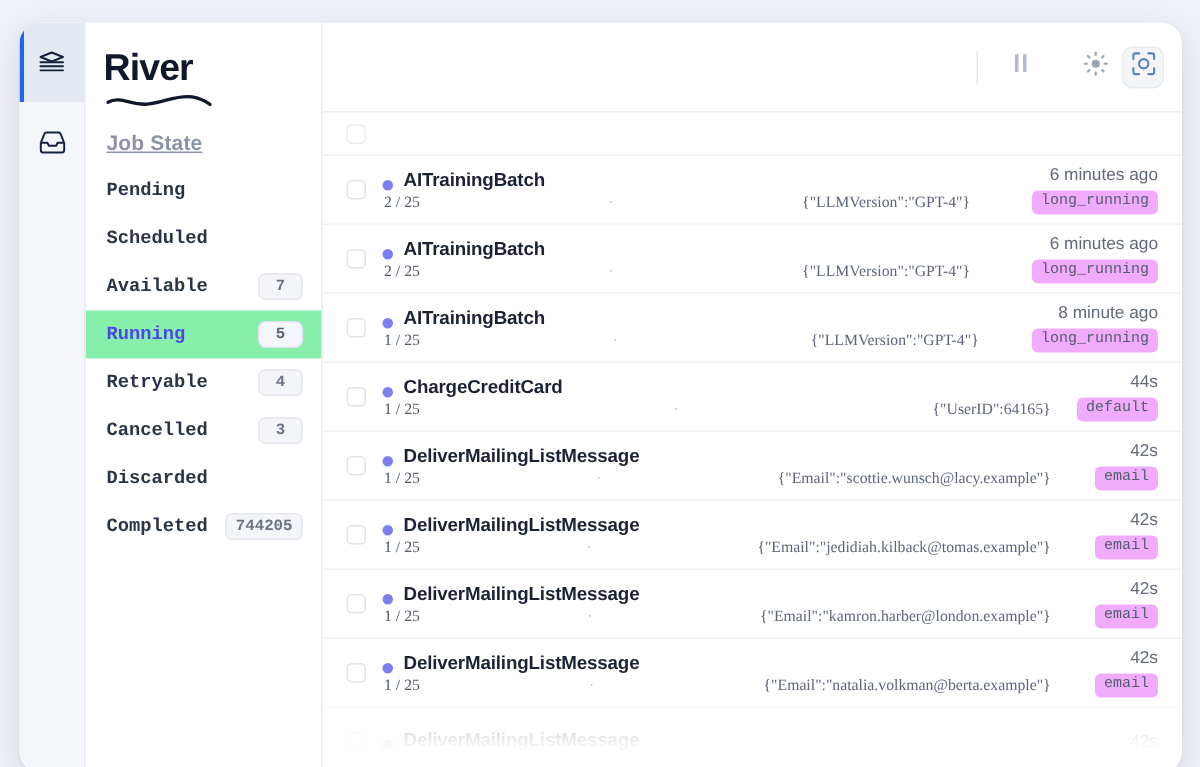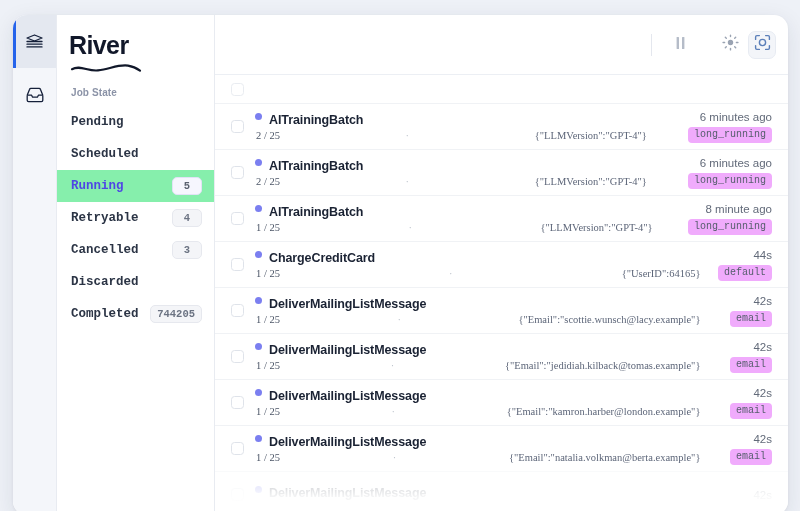--- a/index.html
+++ b/index.html
@@ -74,25 +74,26 @@
     letter-spacing: -0.6px;
     line-height: 1;
     text-align: right;
   }
   .brand-wave {
     position: absolute;
     left: 13px; top: 44px;
   }
 
   .nav-header {
-    font-size: 10px;
+    font-size: 14px;
     color: #8b93a7;
     font-weight: 600;
     padding: 12px 0 6px 14px;
     letter-spacing: .1px;
+    text-decoration: underline;
   }
   .nav-list { padding-top: 2px; font-family: Liberation Mono, monospace; }
   .nav-item {
     display: flex;
     align-items: center;
     justify-content: space-between;
     height: 32px;
     padding: 0 12px 0 14px;
     font-size: 12.5px;
     font-weight: 700;
@@ -190,21 +191,21 @@
     display: flex;
     align-items: center;
     gap: 11px;
     padding: 0 16px 0 16px;
     height: 46px;
     border-top: 1px solid #f0f2f5;
   }
   .job-main { flex: 1 1 auto; min-width: 0; }
   .job-line1 {
     display: flex;
-    align-items: flex-start;
+    align-items: flex-end;
     gap: 7px;
     margin-bottom: 3px;
   }
   .dot {
     width: 7px; height: 7px;
     border-radius: 50%;
     background: #7b7ff0;
     flex: 0 0 7px;
   }
   .job-name {
@@ -300,20 +301,24 @@
 
     <div class="nav-header">Job State</div>
 
     <div class="nav-list">
       <div class="nav-item">
         <span>Pending</span>
       </div>
       <div class="nav-item">
         <span>Scheduled</span>
       </div>
+      <div class="nav-item">
+        <span>Available</span>
+        <span class="nav-count">7</span>
+      </div>
       <div class="nav-item active">
         <span>Running</span>
         <span class="nav-count">5</span>
       </div>
       <div class="nav-item">
         <span>Retryable</span>
         <span class="nav-count">4</span>
       </div>
       <div class="nav-item">
         <span>Cancelled</span>

